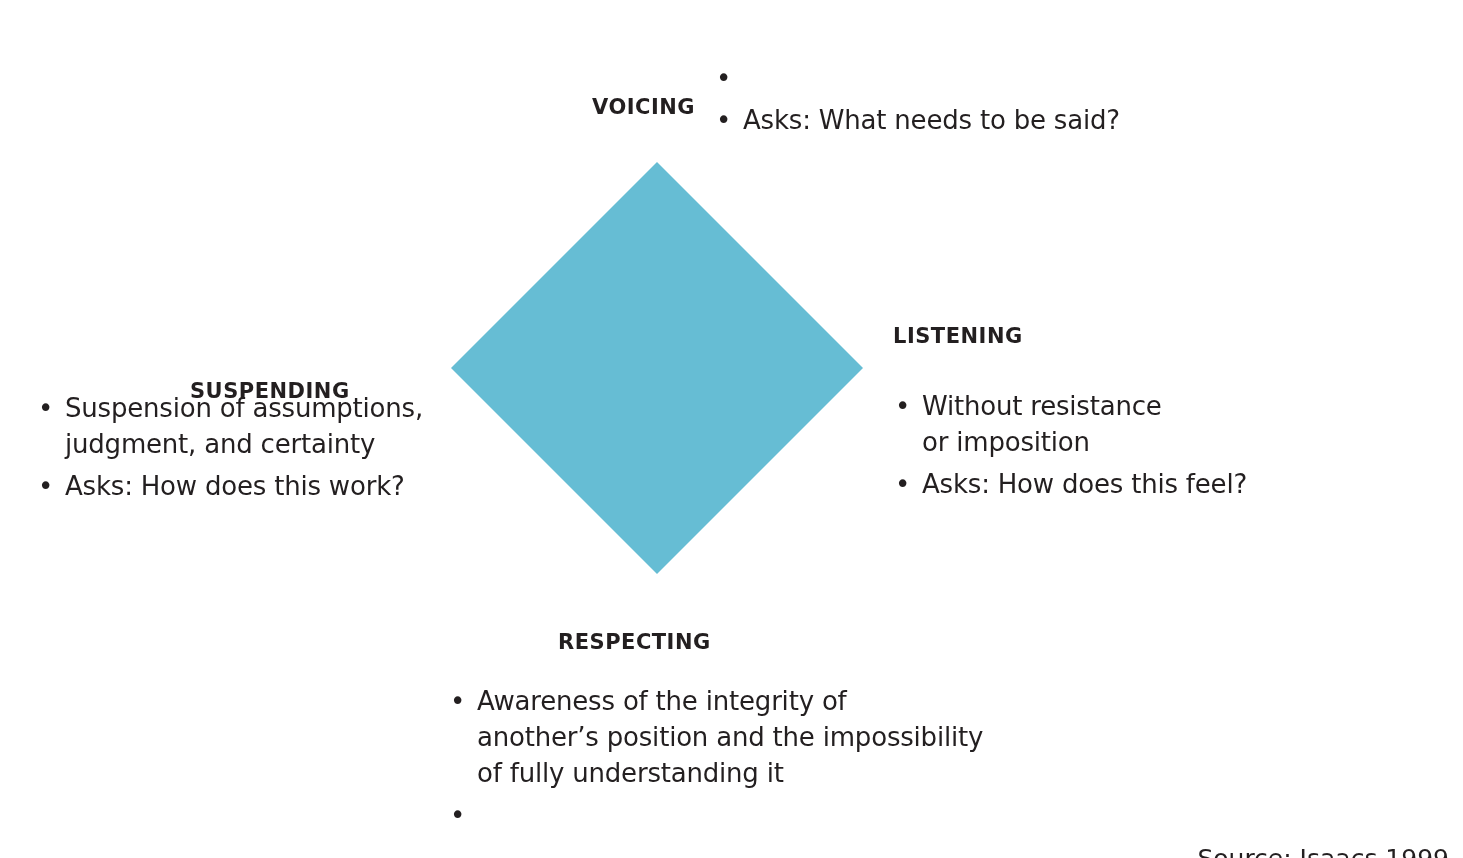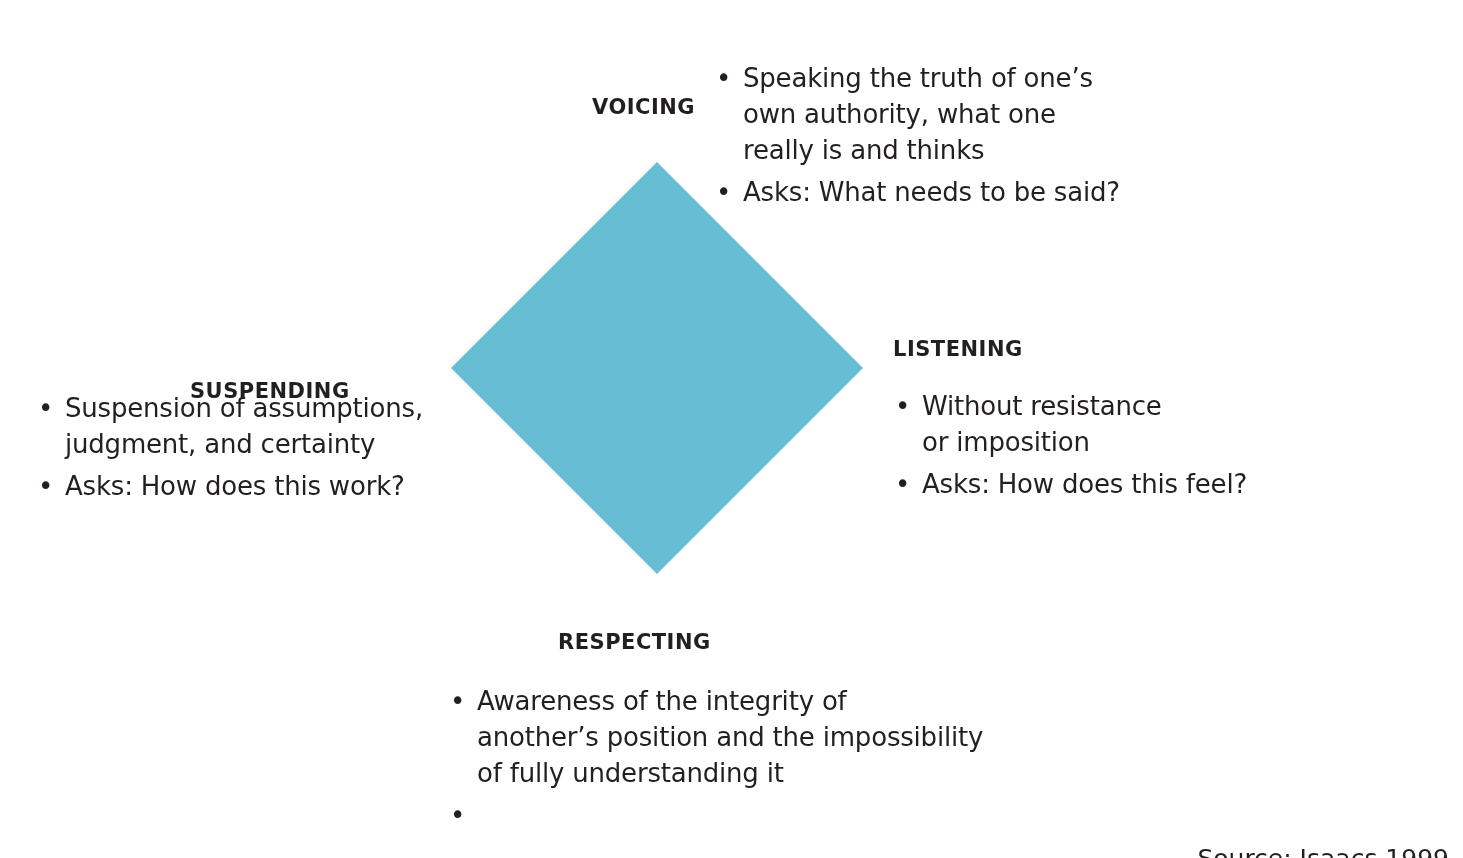--- a/index.html
+++ b/index.html
@@ -52,21 +52,21 @@
     padding-left: 9px;
     box-sizing: border-box;
   }
   .txt {
     white-space: pre-line;
   }
   #voicing-label     { left: 592px; top: 95px;  }
   #voicing-bullets   { left: 707px; top: 60px;  width: 520px; }
   #suspending-label  { left: 190px; top: 347px; margin-top: 32px; }
   #suspending-bullets{ left: 29px;  top: 390px; width: 470px; }
-  #listening-label   { left: 893px; top: 337px; text-align: center; }
+  #listening-label   { left: 893px; top: 324px; text-align: center; }
   #listening-bullets { left: 886px; top: 388px; width: 470px; }
   #respecting-label  { left: 558px; top: 630px; text-align: center; }
   #respecting-bullets{ left: 441px; top: 683px; width: 560px; }
   .attribution {
     position: absolute;
     right: 14px;
     top: 844px;
     font-size: 25px;
     white-space: nowrap;
   }
@@ -78,23 +78,20 @@
 
   <svg class="diamond-svg" width="1463" height="858" viewBox="0 0 1463 858">
     <polygon points="657,162 863,368 657,574 451,368" fill="#66BDD4"></polygon>
   </svg>
 
   <div class="label" id="voicing-label">VOICING</div>
 
   <div class="bullets" id="voicing-bullets">
     <div class="bullet-item">
       <span class="dot">•</span>
-      <span class="txt">Speaking the truth of one’s
-own authority, what one
-really is and thinks</span>
     </div>
     <div class="bullet-item">
       <span class="dot">•</span>
       <span class="txt">Asks: What needs to be said?</span>
     </div>
   </div>
 
   <div class="label" id="suspending-label">SUSPENDING</div>
 
   <div class="bullets" id="suspending-bullets">

